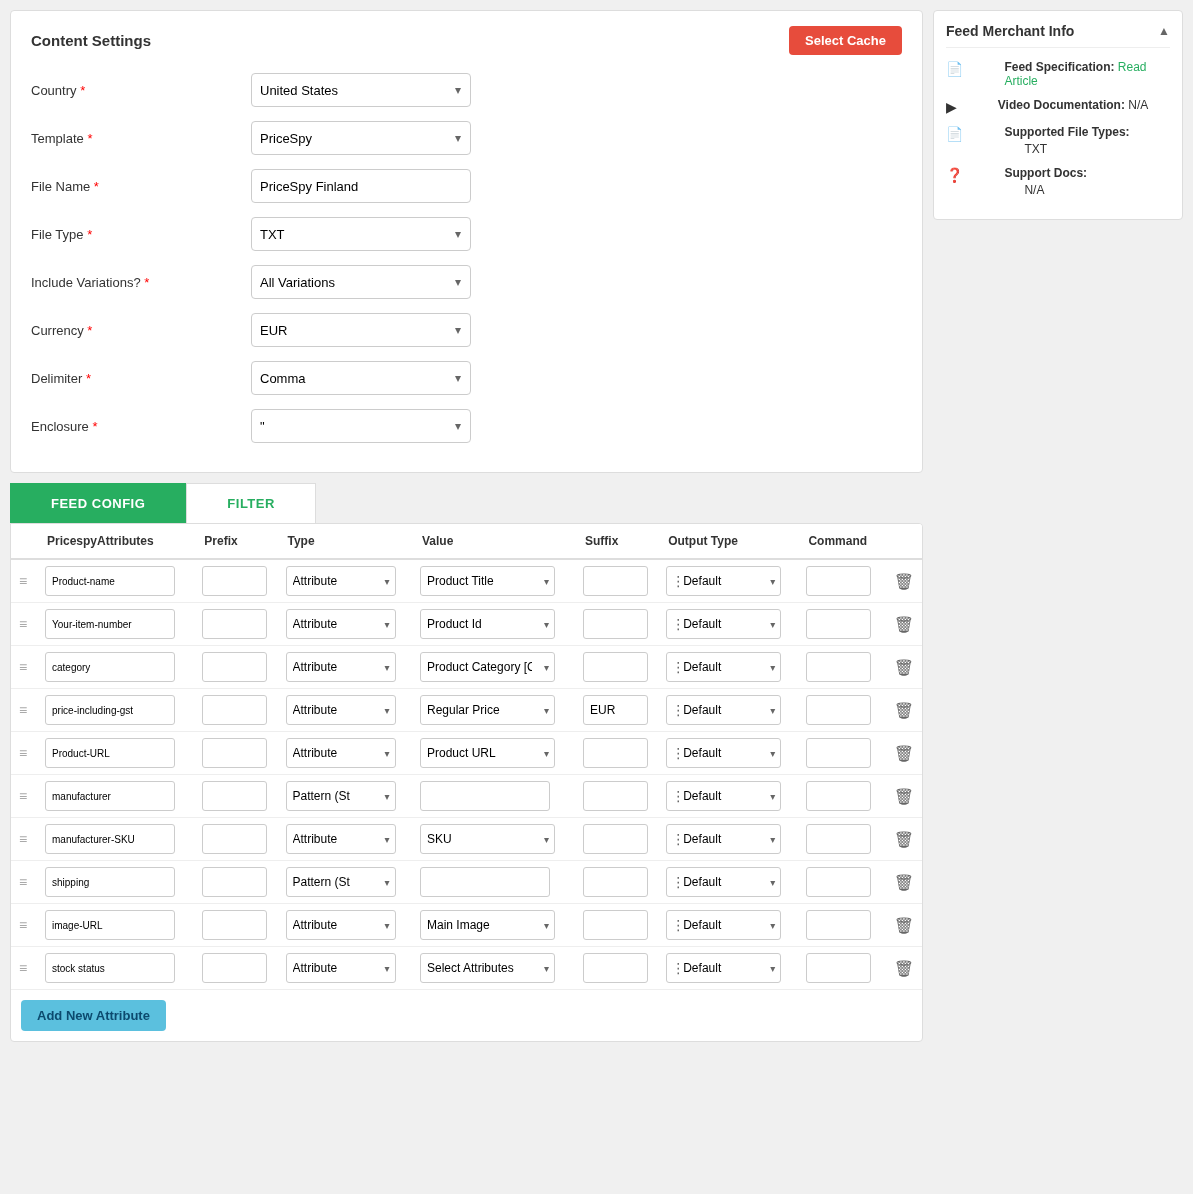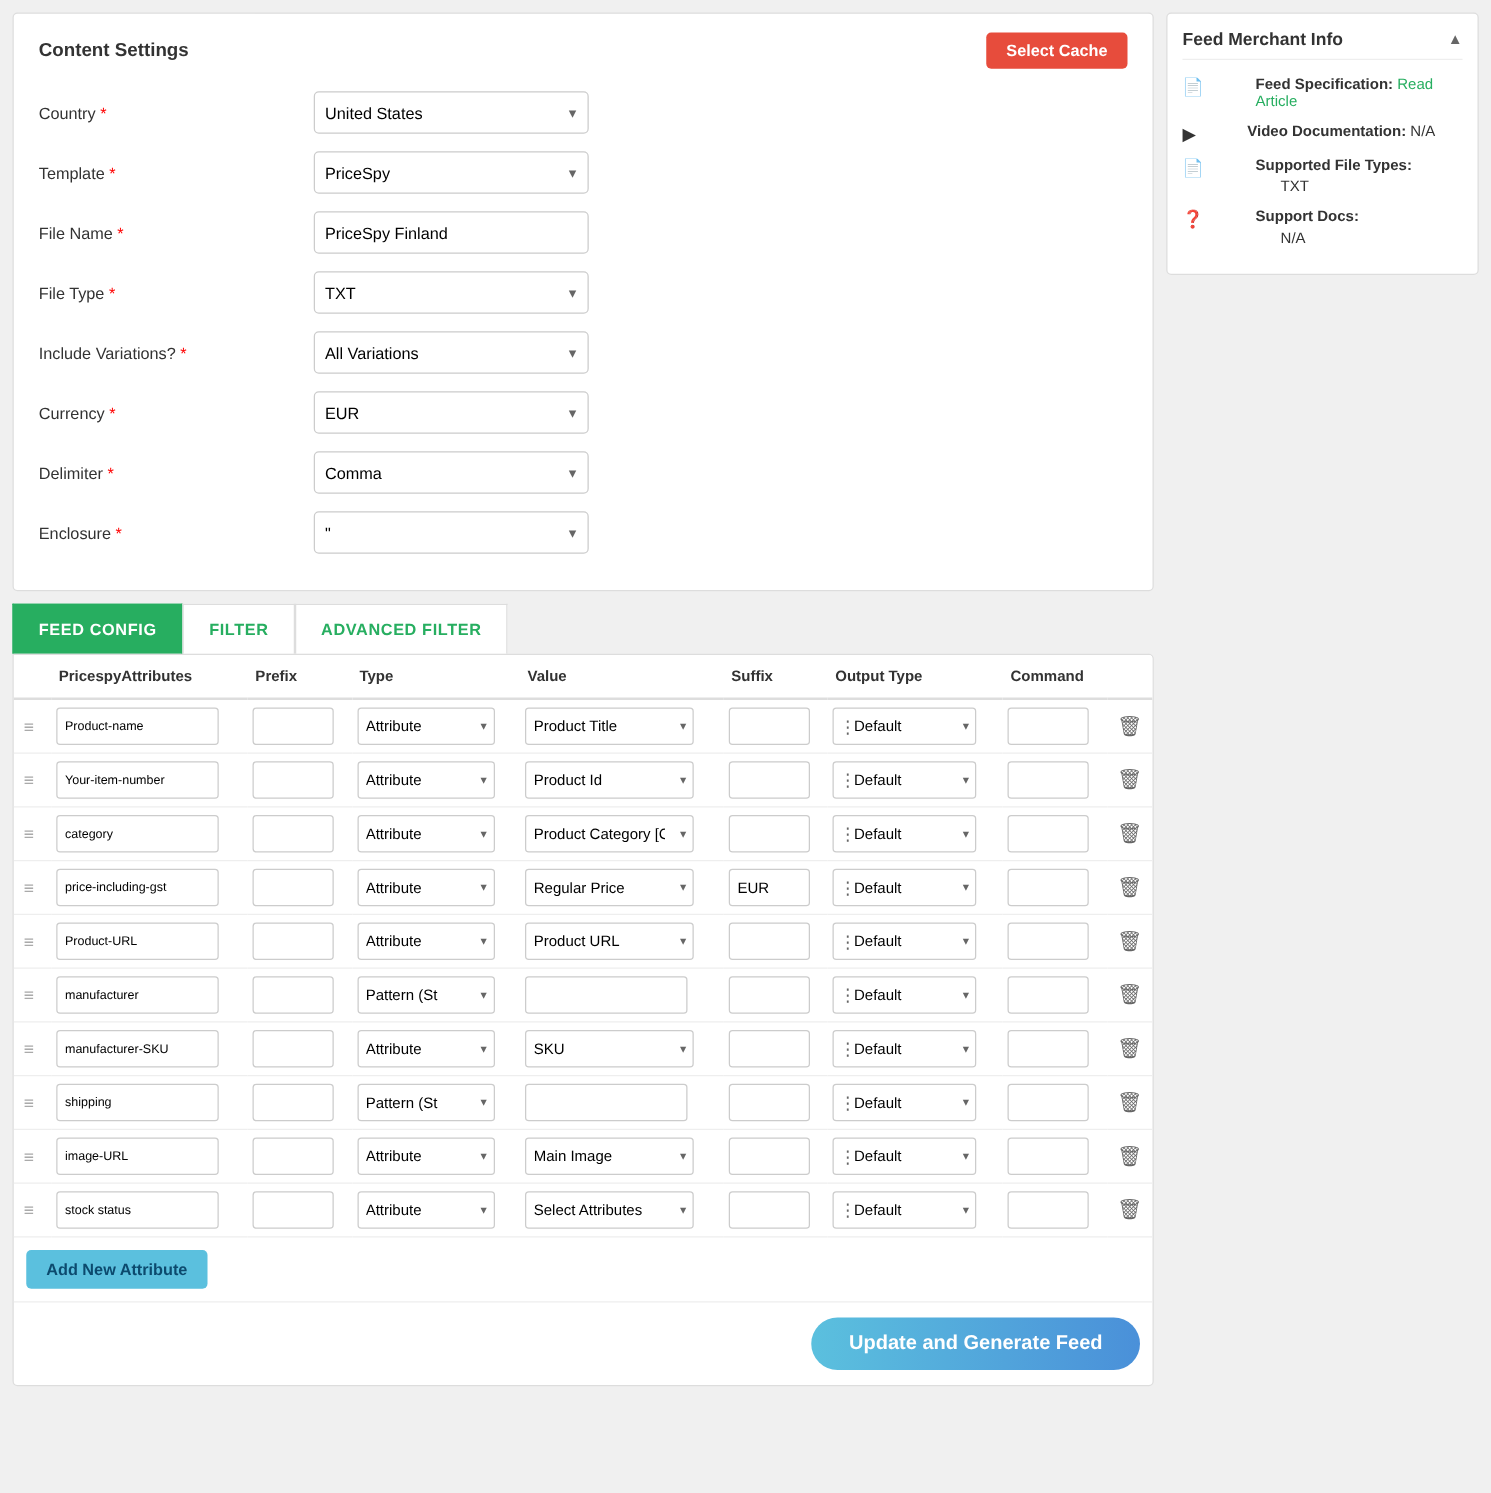--- a/index.html
+++ b/index.html
@@ -85,21 +85,21 @@
       font-size: 12px;
     }
 
     
     .tabs-bar {
       display: flex;
       border-bottom: none;
       margin-bottom: 0;
     }
     .tab {
-      padding: 12px 20px;
+      padding: 12px 40px;
       font-size: 13px;
       font-weight: bold;
       cursor: pointer;
       border: 1px solid #ddd;
       border-bottom: none;
       background: #fff;
       color: #27ae60;
       text-transform: uppercase;
       letter-spacing: 0.5px;
     }
@@ -357,21 +357,20 @@
             <option>'</option>
             <option>None</option>
           </select>
         </div>
       </div>
     </div>
 
     <div class="tabs-bar">
       <div class="tab active">FEED CONFIG</div>
       <div class="tab">FILTER</div>
-      <div class="tab">ADVANCED FILTER</div>
     </div>
 
     <div class="feed-table-box">
       <table class="feed-table">
         <thead>
           <tr>
             <th style="width:30px;"></th>
             <th>PricespyAttributes</th>
             <th>Prefix</th>
             <th>Type</th>
@@ -491,23 +490,20 @@
               <td><input type="text" class="suffix-input" value="" style=""></td>
               <td><div class="output-select-wrap"><select><option selected="">Default</option><option>Lowercase</option><option>Uppercase</option><option>Capitalize</option></select></div></td>
               <td><input type="text" class="command-input" value="" style=""></td>
               <td><button class="delete-btn">🗑</button></td>
             </tr>
           </tbody>
       </table>
 
       <button class="add-new-btn">Add New Attribute</button>
 
-      <div class="bottom-bar">
-        <button class="update-btn">Update and Generate Feed</button>
-      </div>
     </div>
   </div>
 
   <div class="right-panel">
     <div class="merchant-info-box">
       <div class="mi-header">
         <span class="mi-title">Feed Merchant Info</span>
         <span class="collapse-icon">▲</span>
       </div>
 

